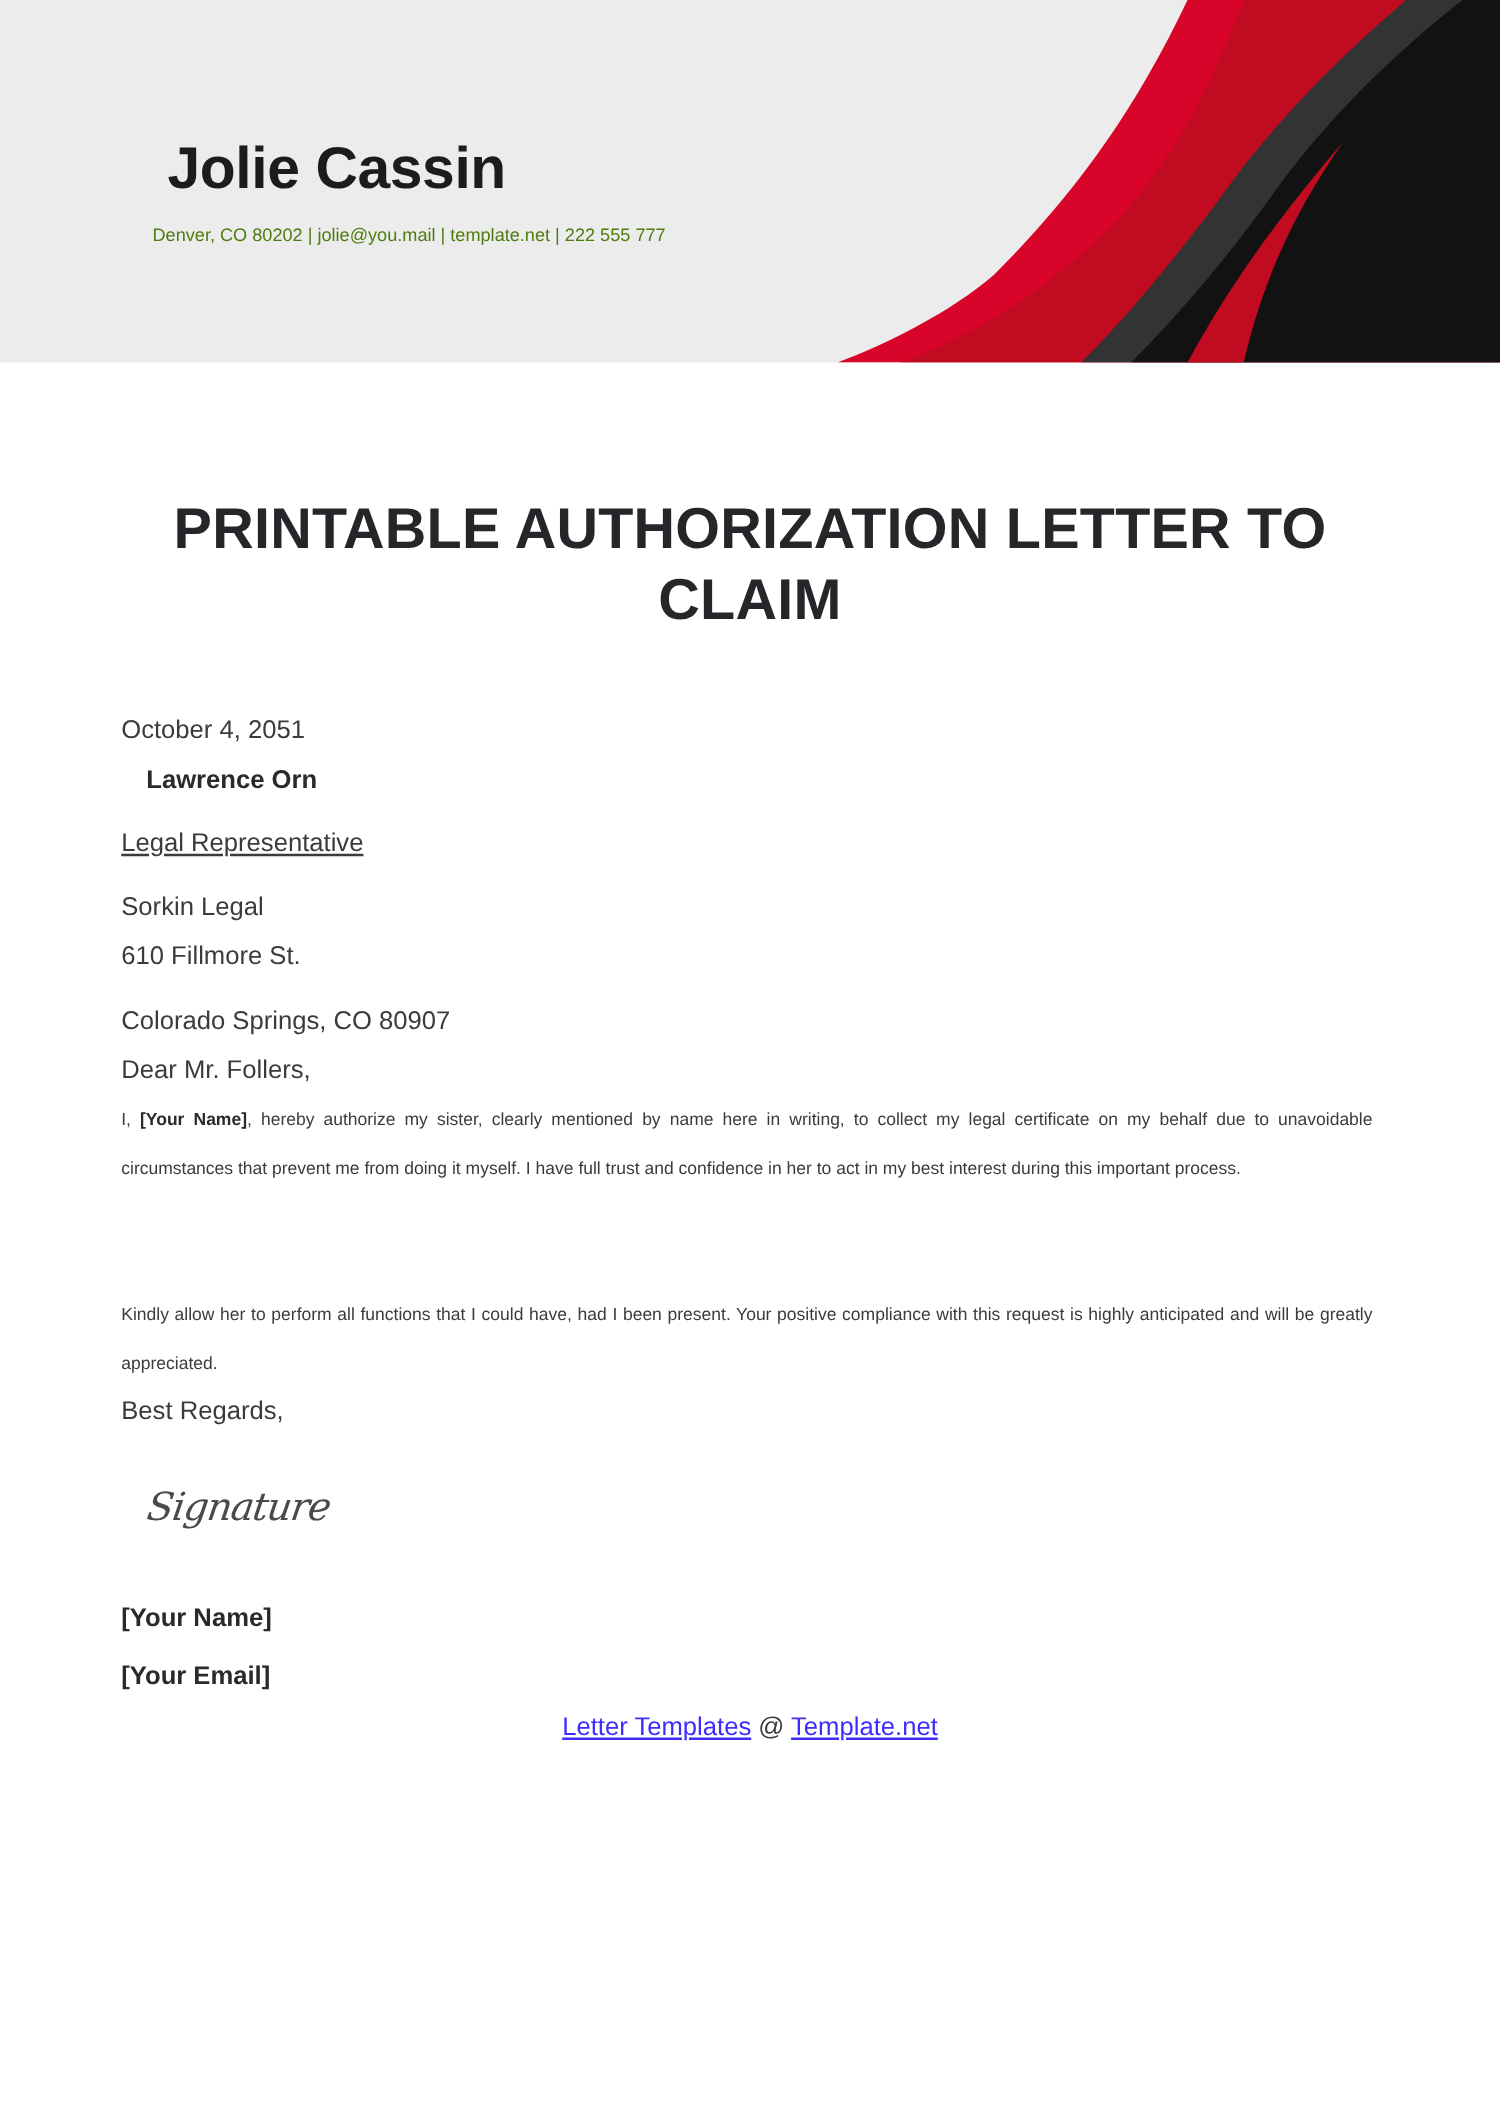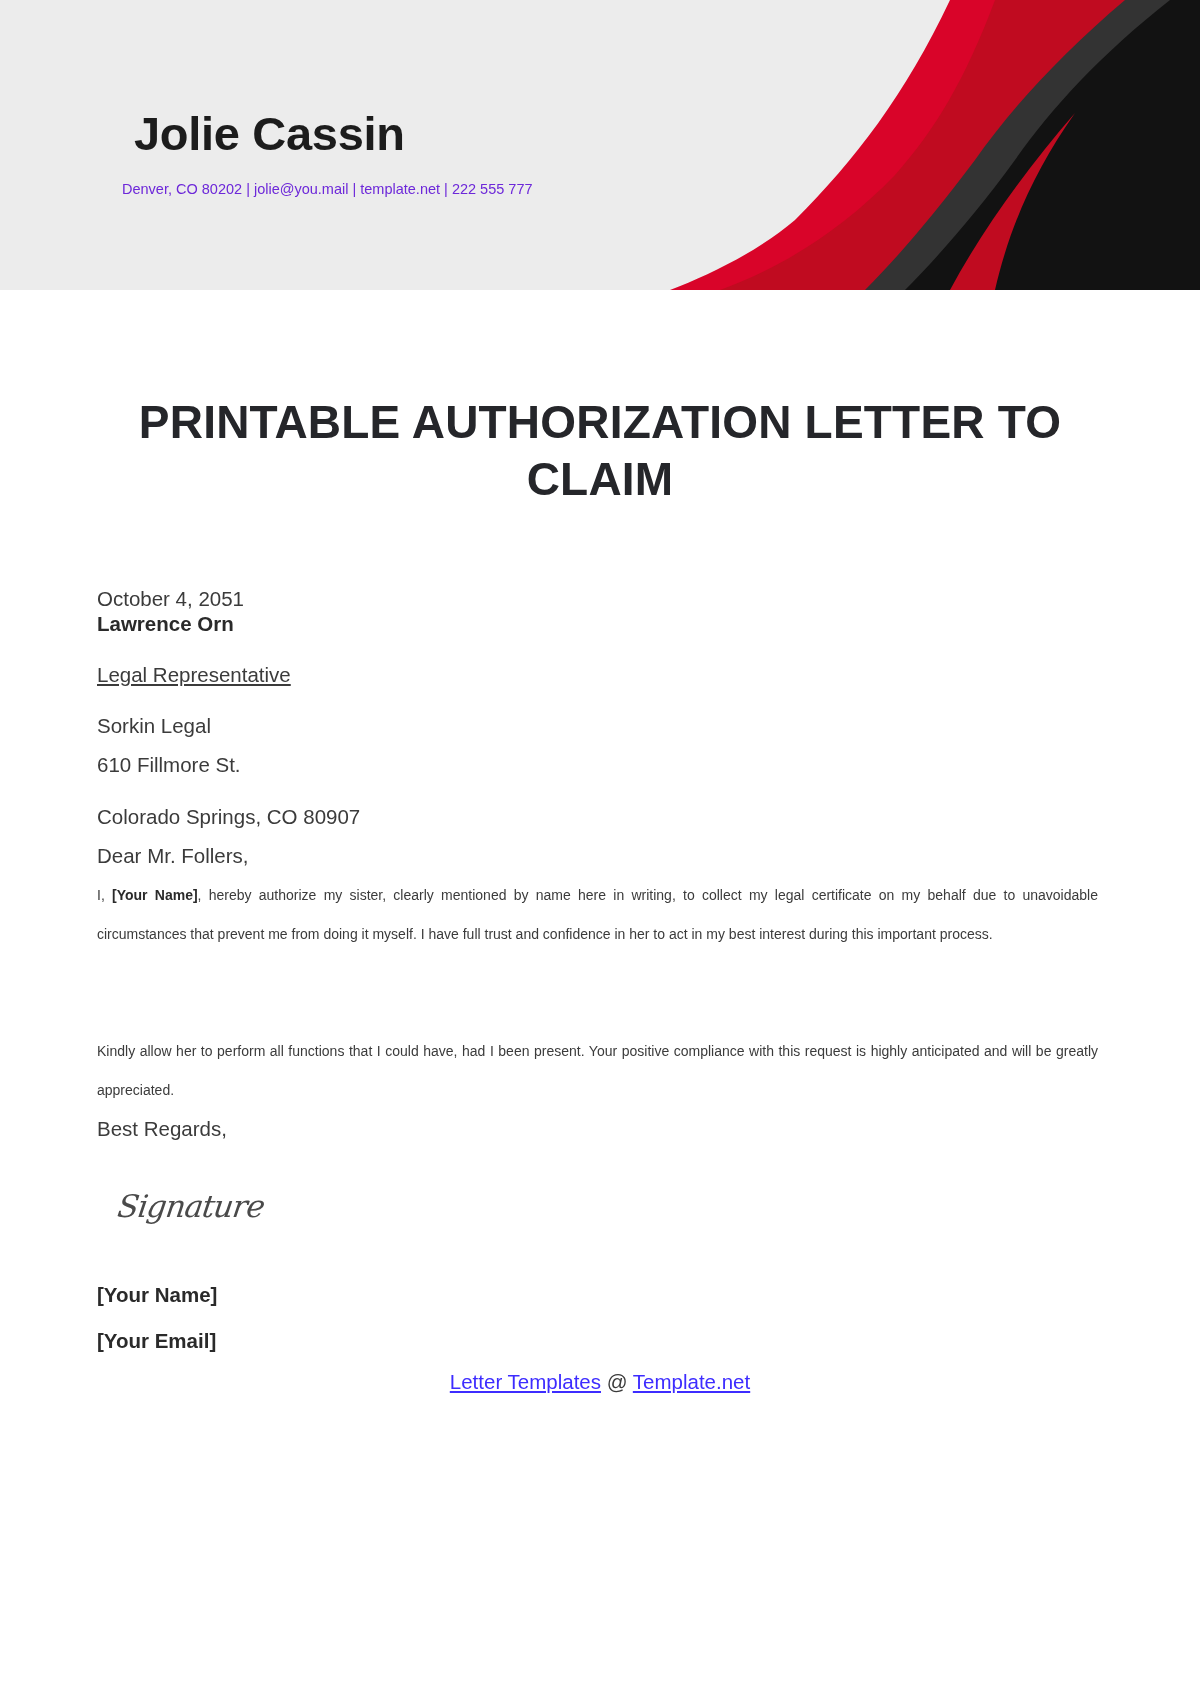--- a/index.html
+++ b/index.html
@@ -35,21 +35,21 @@
       font-weight: bold;
       color: #1c1c1c;
       letter-spacing: -0.3px;
       white-space: nowrap;
     }
     .header-contact {
       position: absolute;
       left: 122px;
       top: 181px;
       font-size: 14.5px;
-      color: #6d28d9;
+      color: #4d7c0f;
       white-space: nowrap;
     }
     .doc-title {
       position: absolute;
       left: 100px;
       width: 1000px;
       top: 394px;
       text-align: center;
       font-size: 46px;
       font-weight: bold;
@@ -118,22 +118,22 @@
   </svg>
   <div class="header-name">Jolie Cassin</div>
   <div class="header-contact">Denver, CO 80202 | jolie@you.mail | template.net | 222 555 777</div>
 </div>
 
 <div class="doc-title">
   <div>PRINTABLE AUTHORIZATION LETTER TO</div>
   <div>CLAIM</div>
 </div>
 
-<div class="line" style="top:586px;">October 4, 2051</div>
-<div class="line bold" style="top:611px;">Lawrence Orn</div>
+<div class="line" style="top:571px;">October 4, 2051</div>
+<div class="line bold" style="top:611px;margin-left:20px;">Lawrence Orn</div>
 <div class="line" style="top:662px;text-decoration:underline;">Legal Representative</div>
 <div class="line" style="top:713px;">Sorkin Legal</div>
 <div class="line" style="top:752px;">610 Fillmore St.</div>
 <div class="line" style="top:804px;">Colorado Springs, CO 80907</div>
 <div class="line" style="top:843px;">Dear Mr. Follers,</div>
 
 <div class="para" style="top:876px;"><span>I, </span><b>[Your Name]</b><span>, hereby authorize my sister, clearly mentioned by name here in writing, to collect my legal certificate on my behalf due to unavoidable circumstances that prevent me from doing it myself. I have full trust and confidence in her to act in my best interest during this important process.</span></div>
 
 <div class="para" style="top:1032px;">Kindly allow her to perform all functions that I could have, had I been present. Your positive compliance with this request is highly anticipated and will be greatly appreciated.</div>
 

